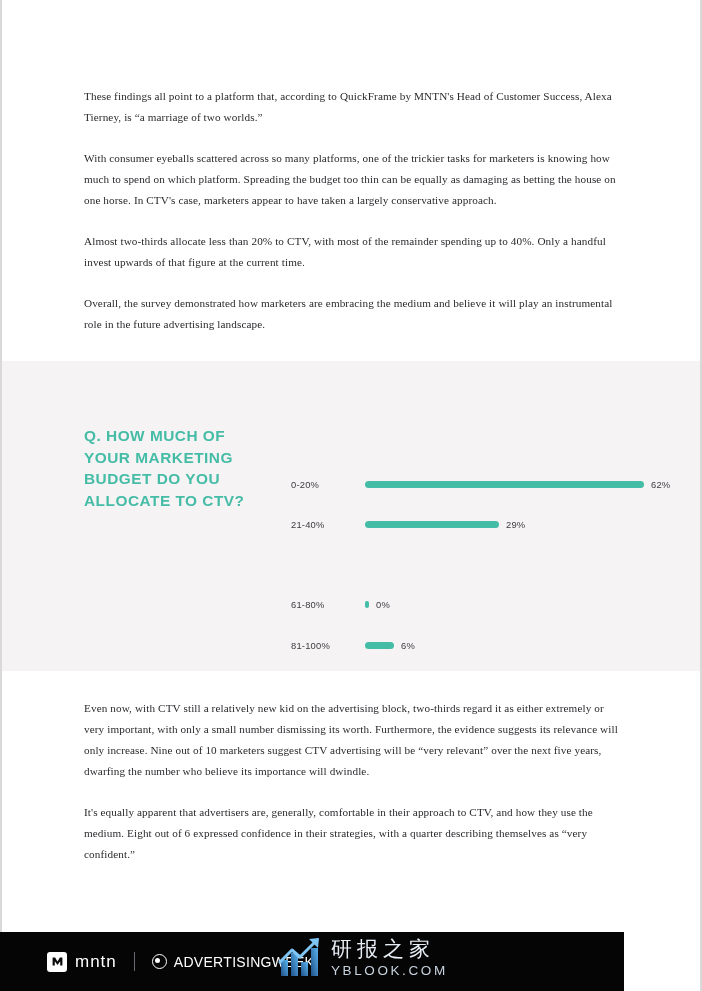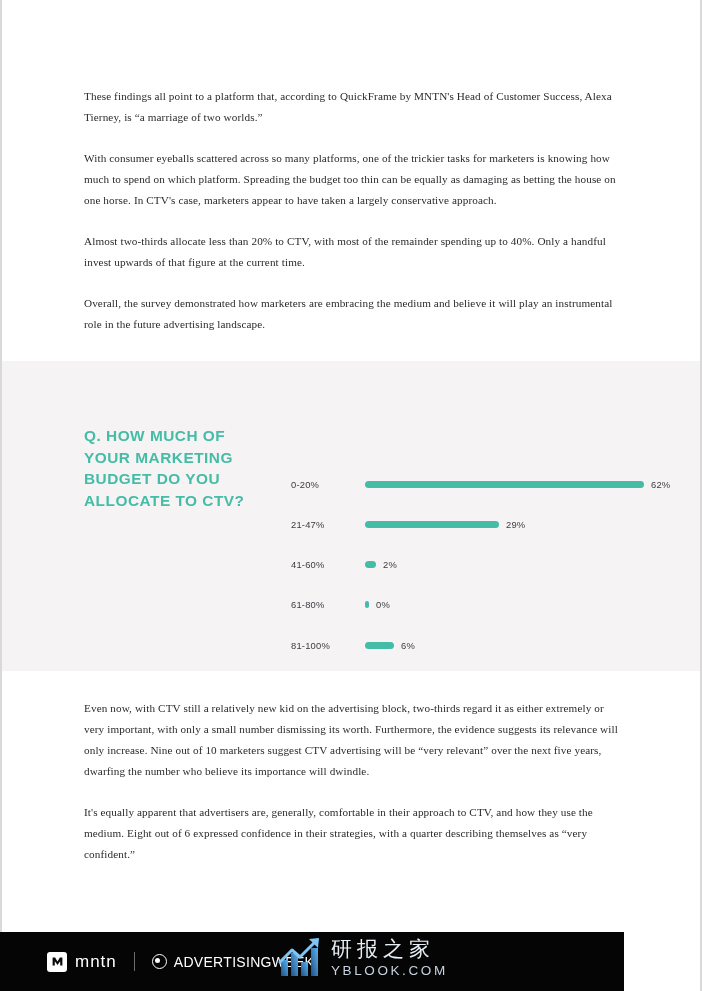--- a/index.html
+++ b/index.html
@@ -250,34 +250,27 @@
 
       <div class="bar-row" style="top:58px">
         <div class="bar-label">0-20%</div>
         <div class="bar-track">
           <div class="bar-fill" style="width:279px"></div>
           <div class="bar-value">62%</div>
         </div>
       </div>
 
       <div class="bar-row" style="top:98px">
-        <div class="bar-label">21-47%</div>
+        <div class="bar-label">21-40%</div>
         <div class="bar-track">
           <div class="bar-fill" style="width:134px"></div>
           <div class="bar-value">29%</div>
         </div>
       </div>
 
-      <div class="bar-row" style="top:138px">
-        <div class="bar-label">41-60%</div>
-        <div class="bar-track">
-          <div class="bar-fill" style="width:11px"></div>
-          <div class="bar-value">2%</div>
-        </div>
-      </div>
 
       <div class="bar-row" style="top:178px">
         <div class="bar-label">61-80%</div>
         <div class="bar-track">
           <div class="bar-fill" style="width:4px"></div>
           <div class="bar-value">0%</div>
         </div>
       </div>
 
       <div class="bar-row" style="top:219px">

